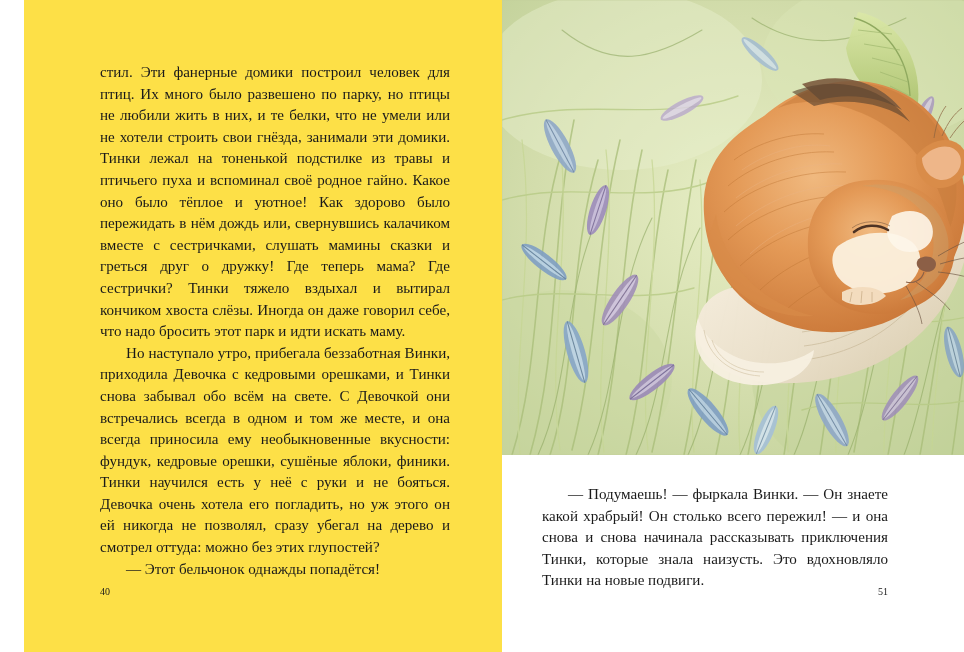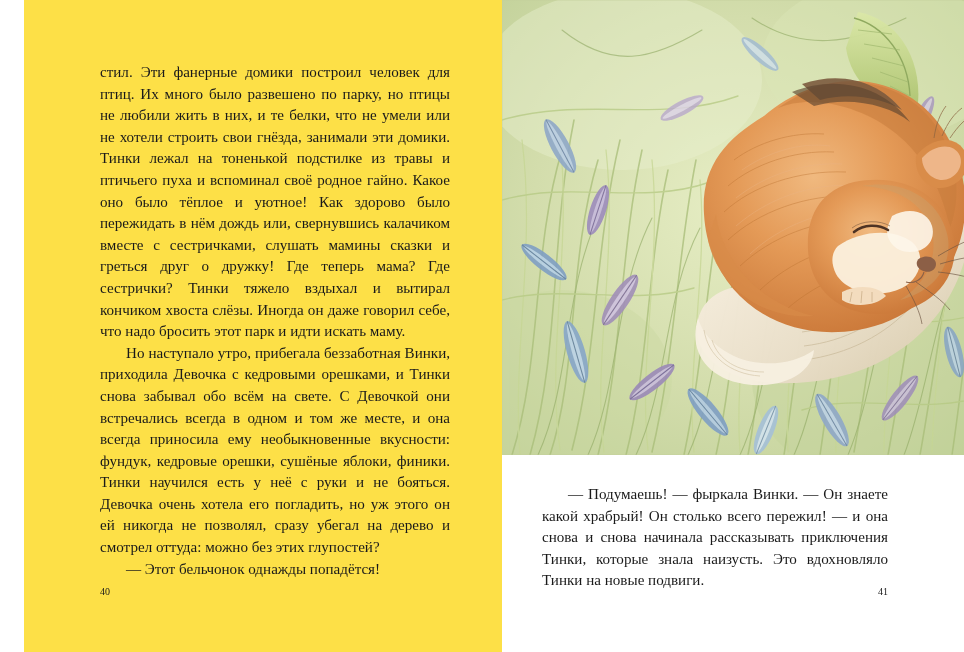--- a/index.html
+++ b/index.html
@@ -360,16 +360,16 @@
         </g>
 
         <rect x="0" y="0" width="482" height="455" fill="none" stroke="#c4cf9a" stroke-width="2" opacity="0.35"></rect>
       </svg>
     </div>
 
     <div class="caption-text">
       <p>— Подумаешь! — фыркала Винки. — Он знаете какой храбрый! Он столько всего пережил! — и она снова и снова начинала рассказывать приключения Тинки, которые знала наизусть. Это вдохновляло Тинки на новые подвиги.</p>
     </div>
 
-    <div class="folio folio-right">41</div>
+    <div class="folio folio-right">51</div>
   </div>
 
 </div>
 
 </body></html>

